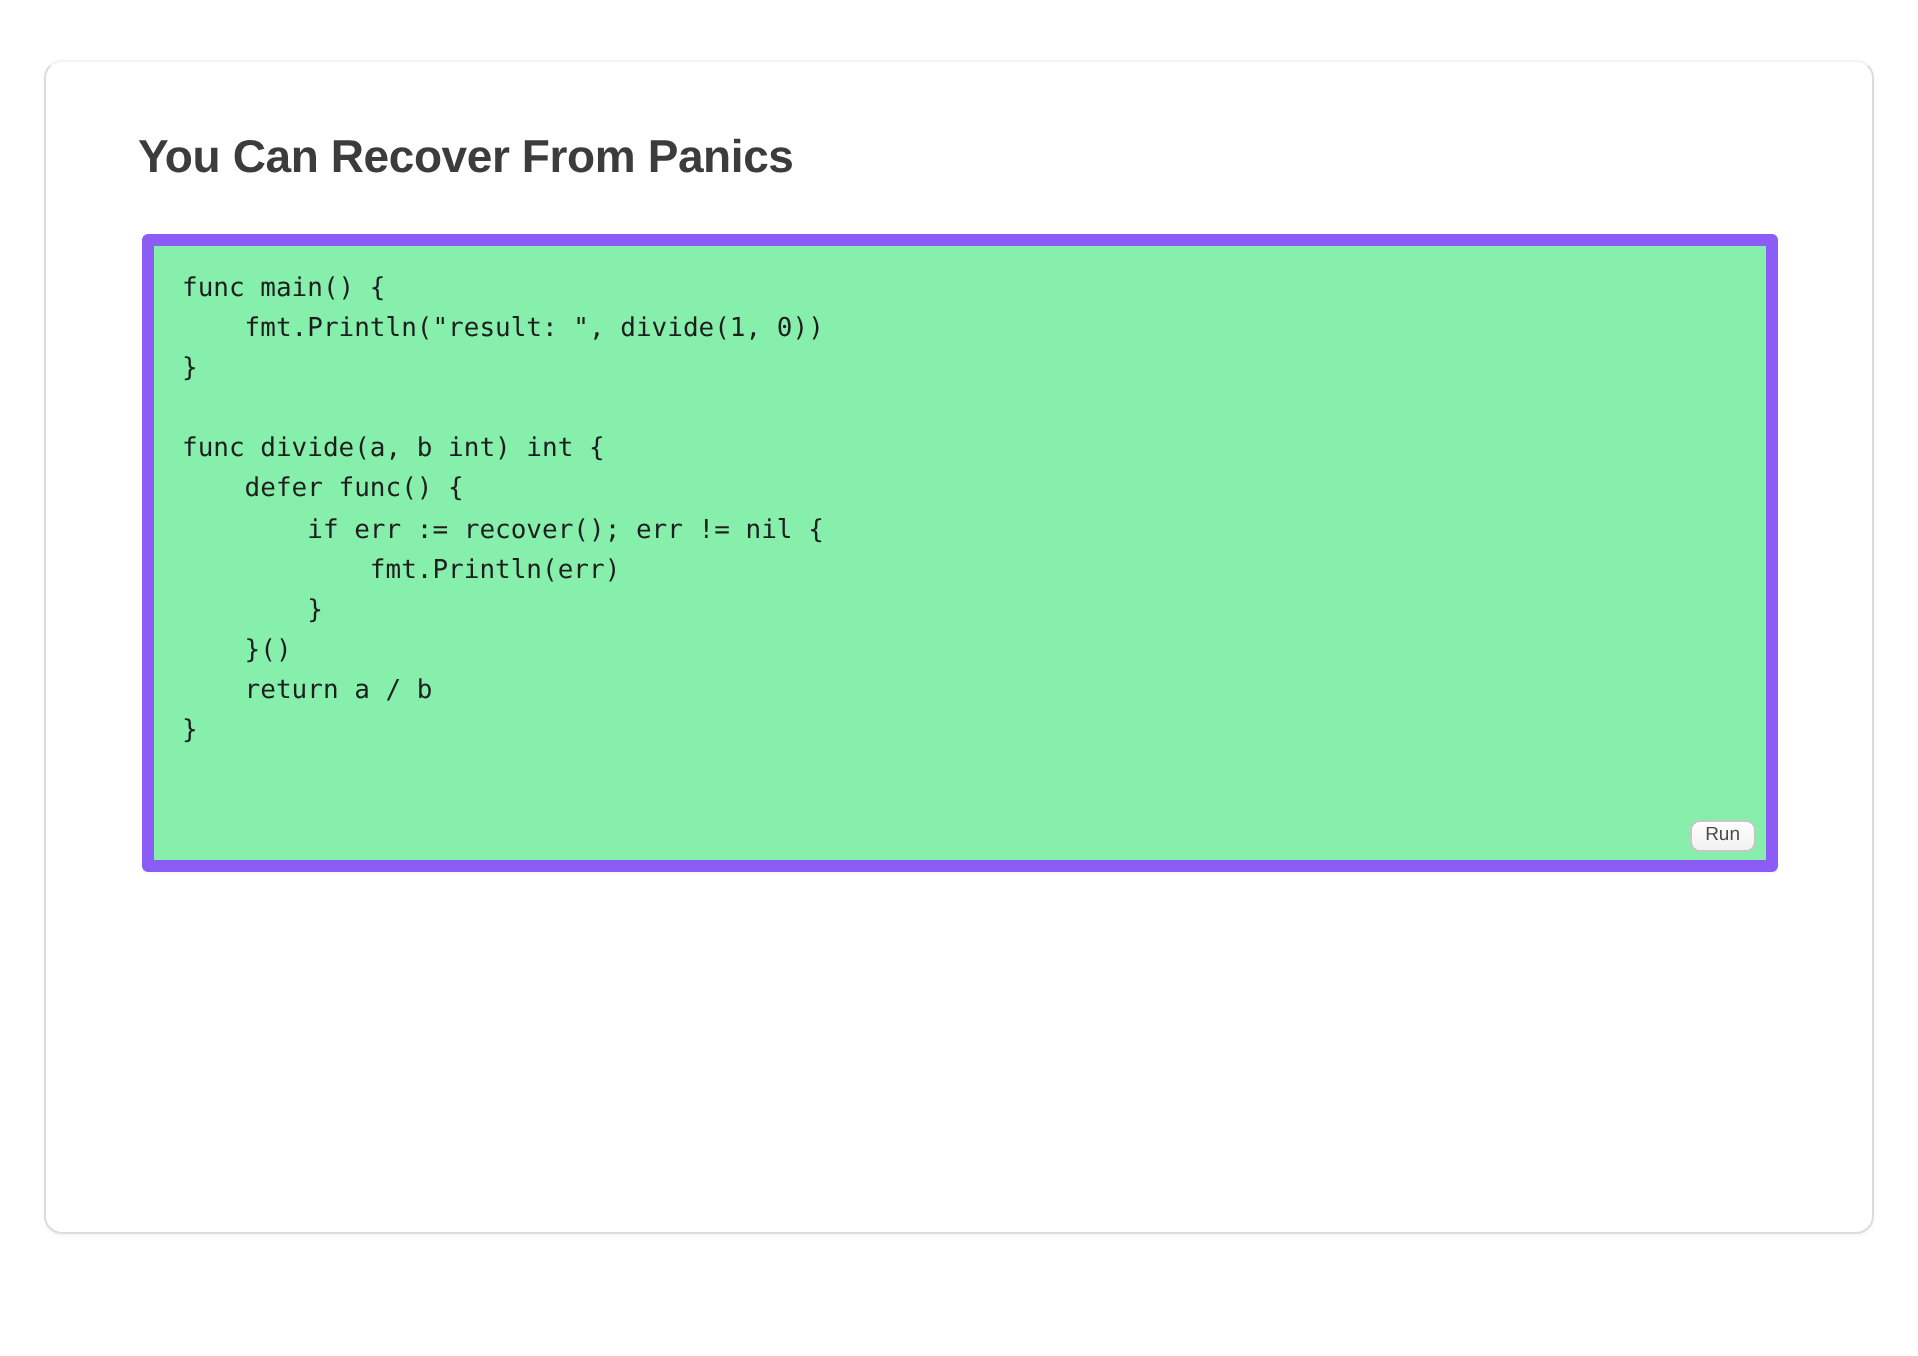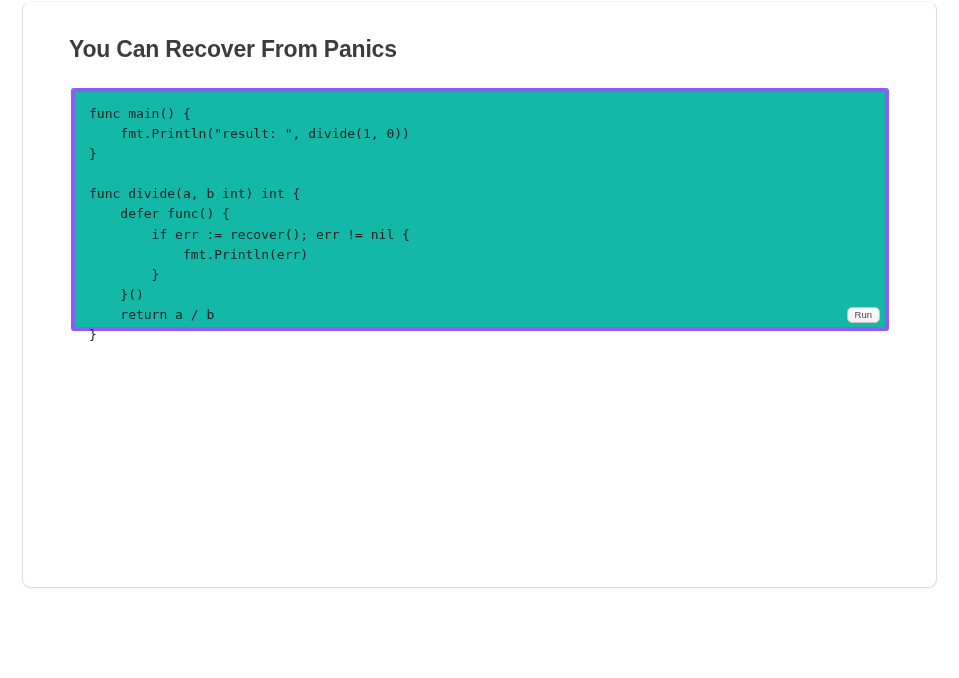--- a/index.html
+++ b/index.html
@@ -13,21 +13,21 @@
     height: 678px;
     overflow: hidden;
     font-family: "Liberation Sans", sans-serif;
     -webkit-font-smoothing: antialiased;
   }
 
   
   #slide-card {
     position: absolute;
     left: 22px;
-    top: 1px;
+    top: 30px;
     width: 915px;
     height: 587px;
     background: #ffffff;
     border-radius: 9px;
     border: 1px solid #dcdcdc;
     border-top-color: #f3f3f3;
     box-sizing: border-box;
     box-shadow: 0 1px 2px rgba(0,0,0,0.045);
     overflow: hidden;
     padding-left: 44px;
@@ -60,23 +60,23 @@
     color: #3c3c3c;
     white-space: nowrap;
   }
 
   
   #code-block {
     position: absolute;
     left: 48px;
     top: 86px;
     width: 818px;
-    height: 243px;
-    background: #14b8a6;
-    border: 4px solid #8b5cf6;
+    height: 319px;
+    background: #86efac;
+    border: 6px solid #8b5cf6;
     border-radius: 3px;
     box-sizing: border-box;
     box-shadow: 0 1px 1px rgba(0,0,0,0.03);
   }
   #code-pre {
     margin: 0;
     padding: 12px 14px 0 14px;
     font-family: "DejaVu Sans Mono", "Liberation Mono", monospace;
     font-size: 13px;
     line-height: 20.1px;

